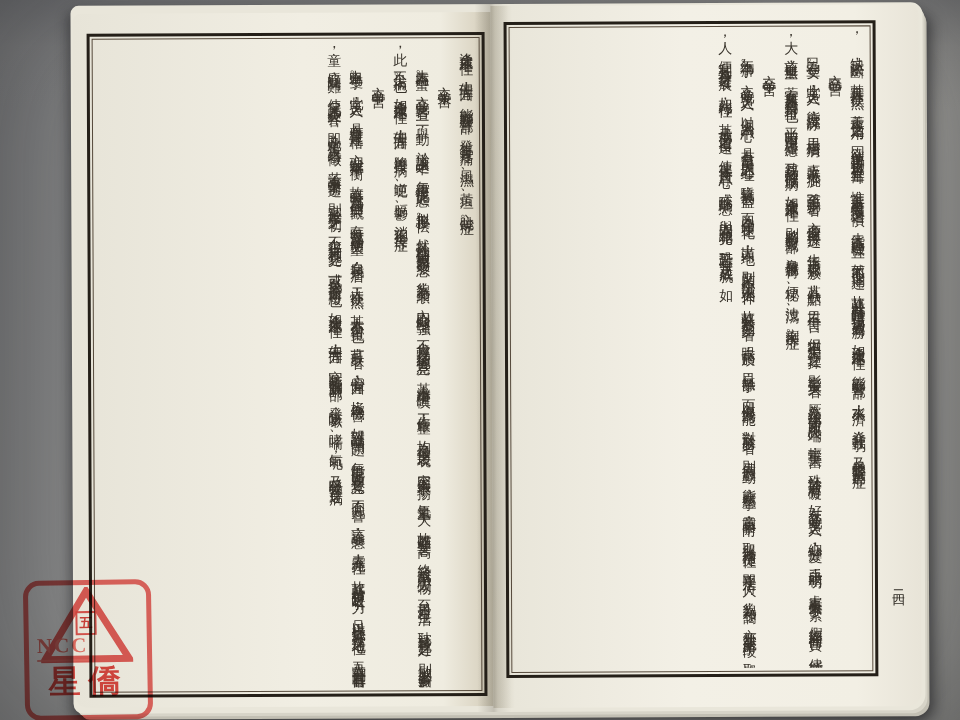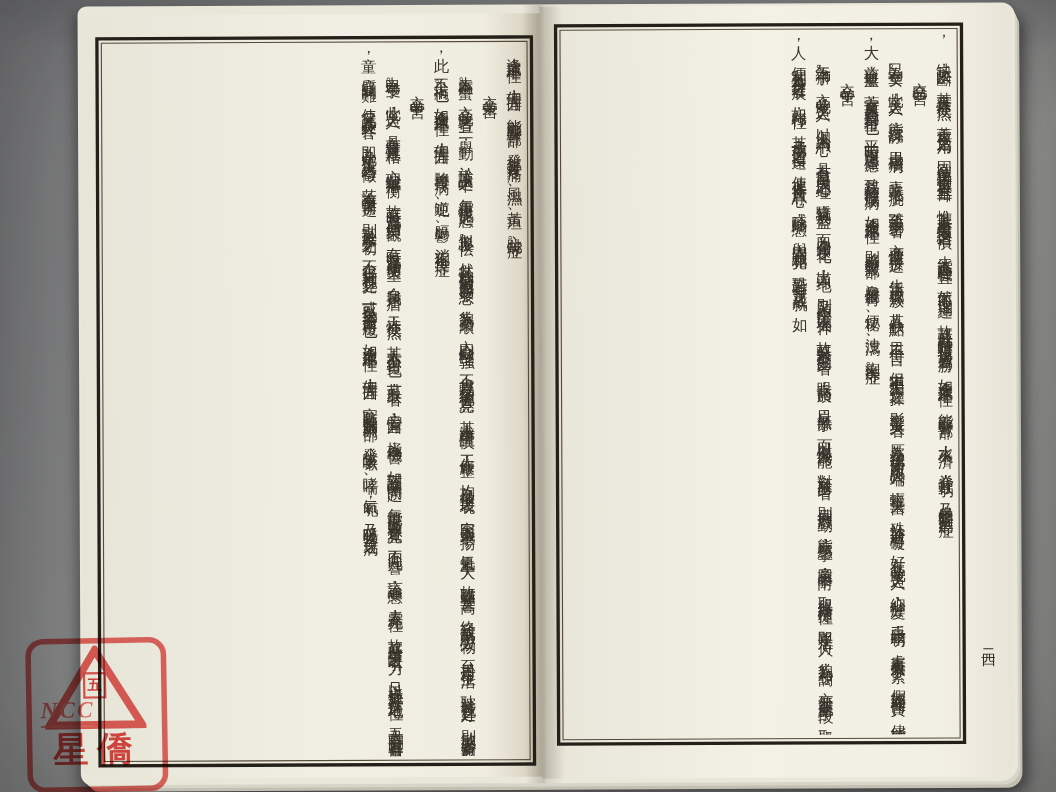--- a/index.html
+++ b/index.html
@@ -77,21 +77,21 @@
   }
   .stamp svg{position:absolute;left:12px;top:2px;}
   .stamp-five{
     position:absolute;left:47px;top:26px;width:17px;height:20px;
     border:2px solid rgba(226,62,58,.9);
     color:#d93b36;font-size:13px;line-height:19px;text-align:center;
     font-weight:bold;
   }
   .stamp-ncc{
     position:absolute;left:8px;top:48px;
-    color:#ee6d66;font-size:21px;font-weight:bold;font-style:italic;
+    color:#ee6d66;font-size:21px;font-weight:bold;
     letter-spacing:2px;border-bottom:2px solid rgba(238,109,102,.8);
     padding-bottom:1px;
   }
   .stamp-brand{
     position:absolute;left:6px;top:76px;width:106px;
     color:#e0413c;font-size:32px;font-weight:bold;letter-spacing:8px;
     text-align:center;line-height:40px;white-space:nowrap;
   }
 </style>
 </head>

